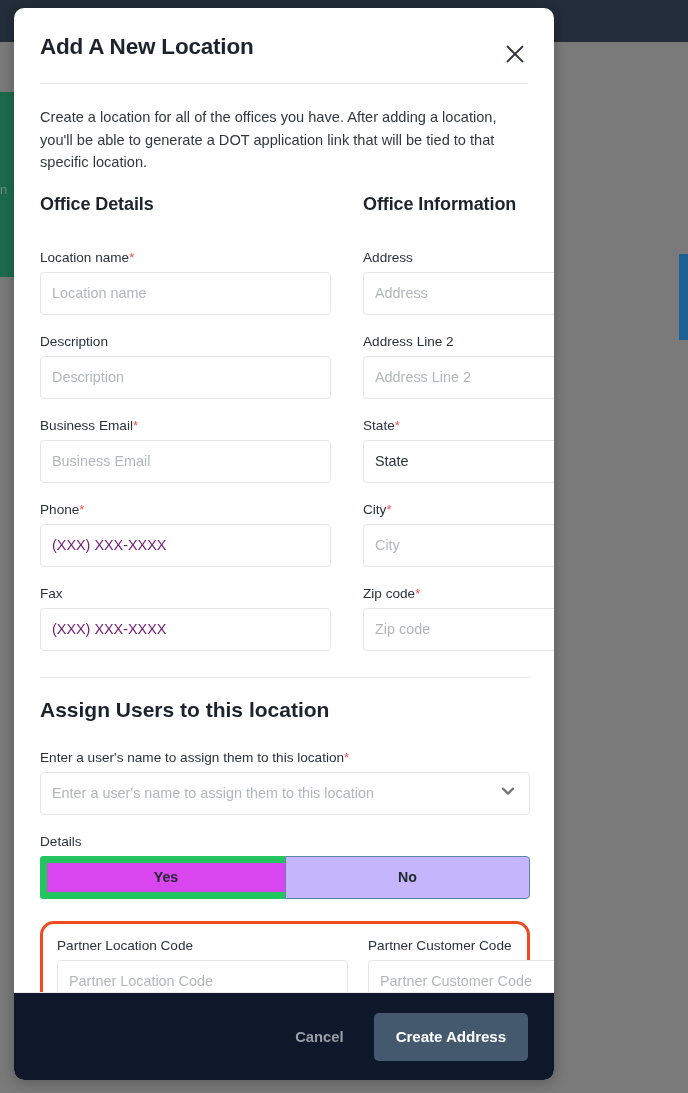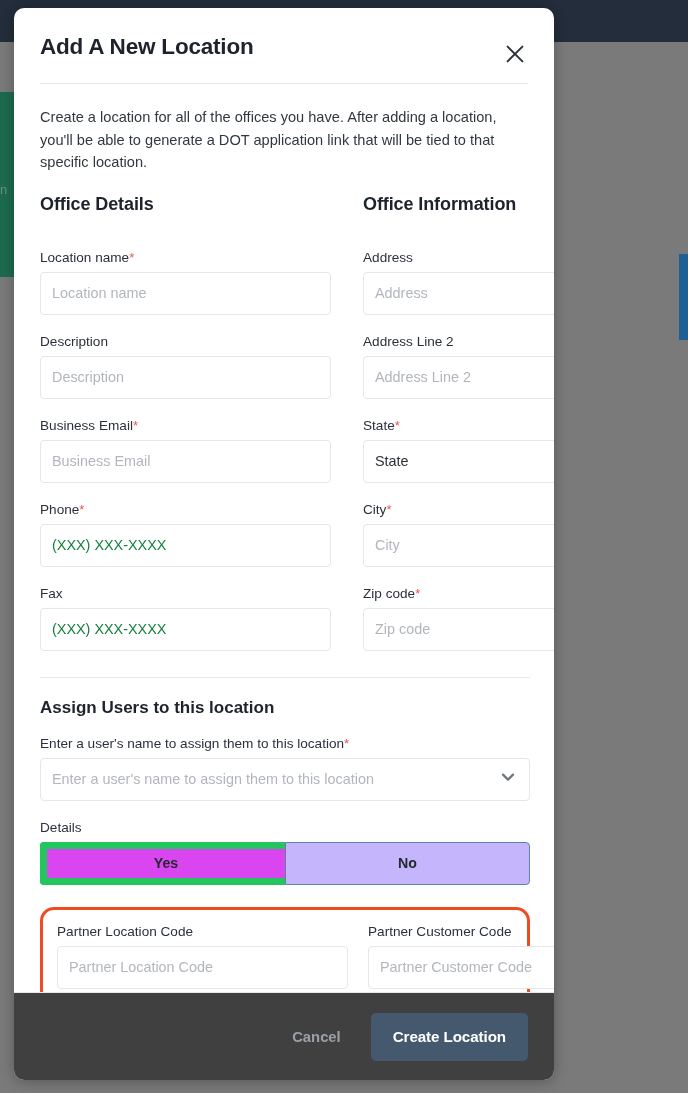--- a/index.html
+++ b/index.html
@@ -149,45 +149,45 @@
     border: 1px solid #e4e6ea;
     border-radius: 4px;
     padding: 0 11px;
     font-family: "Liberation Sans", sans-serif;
     font-size: 14.4px;
     color: #2b313a;
     background: #fff;
     outline: none;
   }
   .input::placeholder { color: #b2b6bc; }
-  .input.has-value { color: #15803d; }
+  .input.has-value { color: #701a75; }
 
   .select-wrap { position: relative; }
   .select-wrap .input { padding-right: 40px; }
   .chev {
     position: absolute;
     right: 13px;
     top: 50%;
     transform: translateY(-50%);
     pointer-events: none;
     display: block;
   }
 
   .body-rule {
     height: 1px;
     background: #e6e8ec;
     margin: 26px 0 20px 0;
   }
 
   
   .assign-title {
-    font-size: 17px;
+    font-size: 21px;
     font-weight: 700;
     color: #1d232c;
-    margin-bottom: 18px;
+    margin-bottom: 28px;
   }
   .full-field { margin-bottom: 19px; }
 
   .toggle-label {
     display: block;
     font-size: 13.6px;
     color: #2b313a;
     margin-bottom: 7px;
   }
   .toggle-group {
@@ -219,21 +219,21 @@
     border-radius: 14px;
     padding: 14px 14px 16px 14px;
     display: flex;
     gap: 20px;
   }
   .partner-col { width: 291px; flex: none; }
 
   
   .modal-foot {
     flex: none;
-    background: #404040;
+    background: #0f172a;
     border-top: 1px solid #e9eaee;
     height: 88px;
     display: flex;
     align-items: center;
     justify-content: flex-end;
     padding-right: 26px;
     gap: 24px;
   }
   .btn-cancel {
     background: none;
@@ -404,15 +404,15 @@
       <div class="partner-col">
         <label class="field-label">Partner Customer Code</label>
         <input class="input" placeholder="Partner Customer Code" style="">
       </div>
     </div>
 
   </div>
 
   <div class="modal-foot">
     <button class="btn-cancel">Cancel</button>
-    <button class="btn-primary">Create Location</button>
+    <button class="btn-primary">Create Address</button>
   </div>
 </div>
 
 </body></html>

